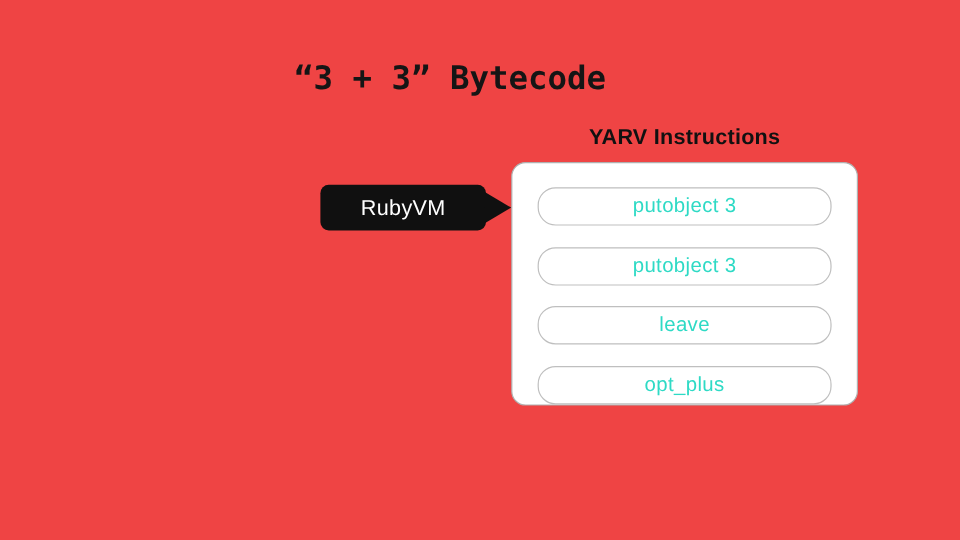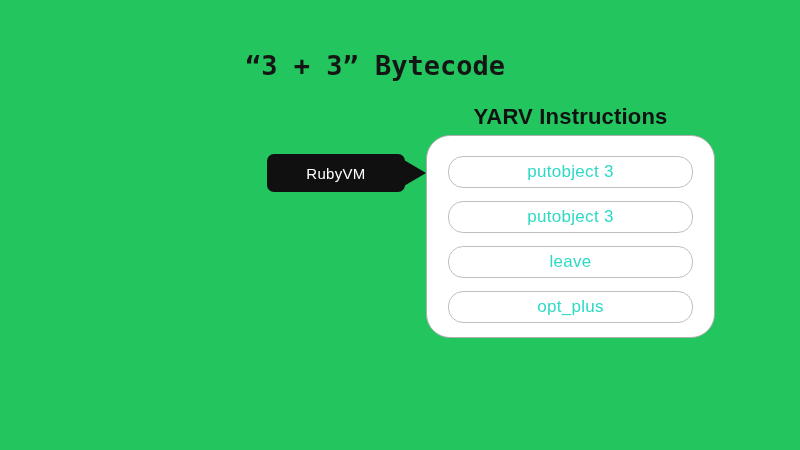--- a/index.html
+++ b/index.html
@@ -8,61 +8,62 @@
     background: #ffffff;
     width: 800px;
     height: 450px;
     overflow: hidden;
     font-family: "Liberation Sans", sans-serif;
   }
   .slide {
     position: relative;
     width: 800px;
     height: 450px;
-    background: #22c55e;
+    background: #ef4444;
   }
   .slide-title {
     position: absolute;
     left: 375px;
     top: 52px;
     transform: translateX(-50%);
     white-space: nowrap;
     font-family: "DejaVu Sans Mono", monospace;
     font-weight: bold;
     font-size: 27px;
     line-height: 1;
     color: var(--title-text, #151515);
   }
   .yarv-heading {
     position: absolute;
     left: 426px;
     top: 104px;
     width: 289px;
     text-align: center;
     font-weight: bold;
-    font-size: 22px;
+    font-size: 18px;
     line-height: 1.2;
     color: var(--heading-text, #111111);
     letter-spacing: 0.2px;
   }
   .yarv-container {
     position: absolute;
     left: 426px;
     top: 135px;
     width: 289px;
     height: 203px;
     box-sizing: border-box;
     border: 1.5px solid var(--container-border, #b0b0b0);
-    border-radius: 24px;
+    border-radius: 12px;
     background: #ffffff;
     display: flex;
     flex-direction: column;
     align-items: center;
     padding-top: 20px;
     gap: 13px;
+    justify-content: space-between;
   }
   .instruction-box {
     box-sizing: border-box;
     width: 245px;
     height: 32px;
     border: 1px solid var(--instruction-border, #bfbfbf);
     border-radius: 15px;
     background: #ffffff;
     display: flex;
     align-items: center;
@@ -81,21 +82,21 @@
     width: 138px;
     height: 38px;
     background: var(--callout-background, #101010);
     border-radius: 7px;
     display: flex;
     align-items: center;
     justify-content: center;
   }
   .callout-label {
     color: var(--callout-text, #ffffff);
-    font-size: 15px;
+    font-size: 18px;
     letter-spacing: 0.3px;
   }
   .callout-arrow {
     position: absolute;
     left: 100%;
     top: 6px;
     margin-left: -1px;
     width: 0;
     height: 0;
     border-top: 13px solid transparent;

